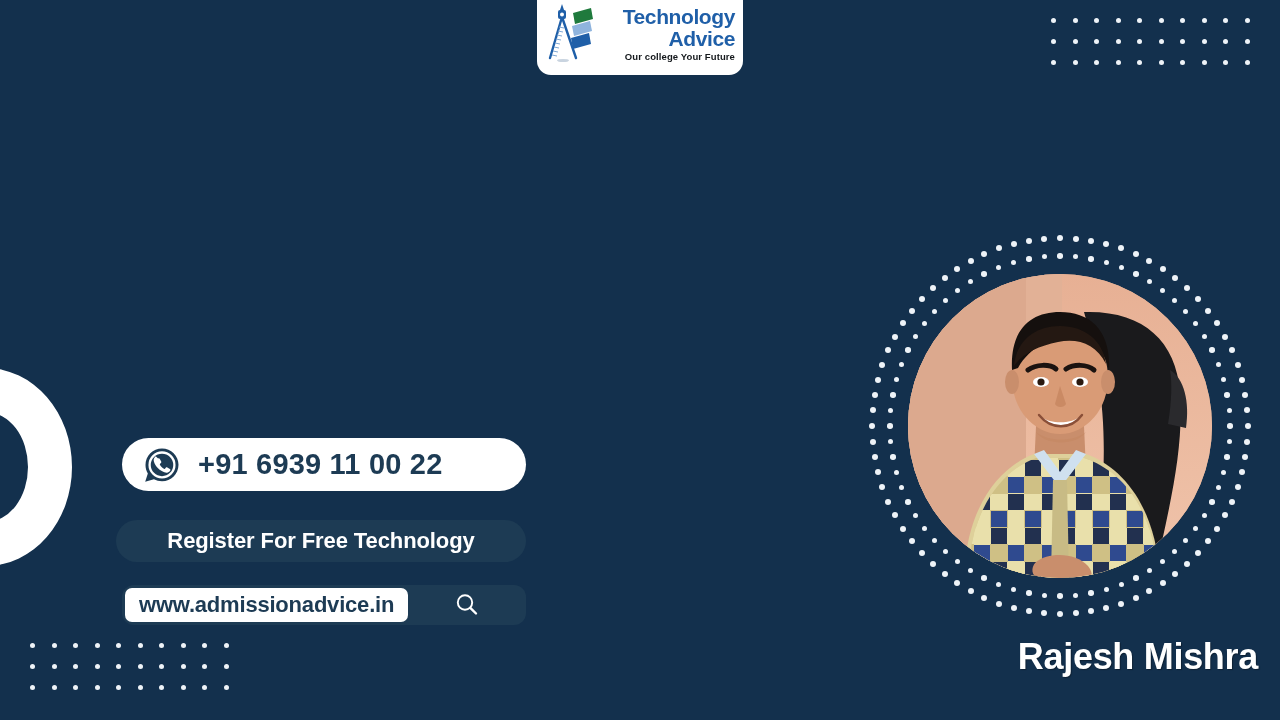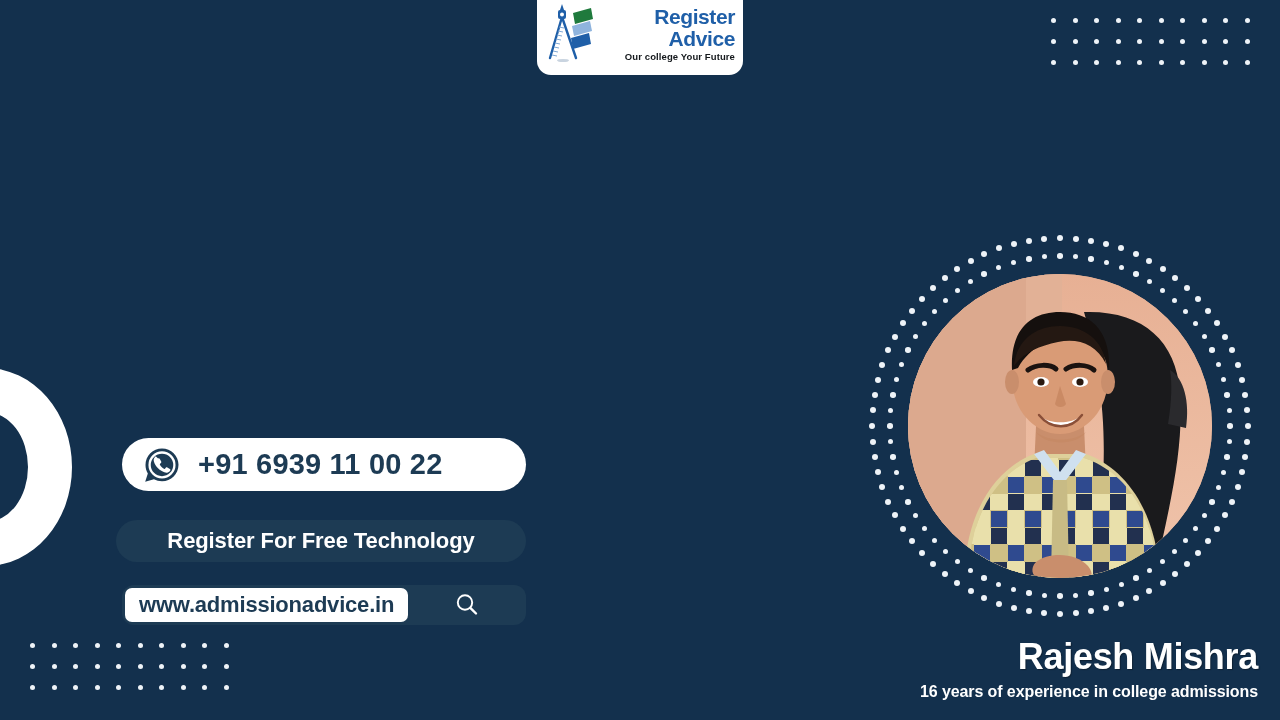--- a/index.html
+++ b/index.html
@@ -316,21 +316,21 @@
           <ellipse cx="20" cy="57.5" rx="6" ry="1.6" fill="#c9d4e0"></ellipse>
 
           <g>
             <path d="M30 10 L48 5 L50 16 L32 21 Z" fill="#1f7a3d"></path>
             <path d="M29 23 L47 18 L49 28 L31 33 Z" fill="#8fb4dd"></path>
             <path d="M28 35 L46 30 L48 41 L30 46 Z" fill="#1f5fa8"></path>
           </g>
         </svg>
       </div>
       <div id="logo-text">
-        <span class="logo-word">Register</span>
+        <span class="logo-word">Technology</span>
         <span class="logo-word second">Advice</span>
         <span id="logo-tagline">Our college Your Future</span>
       </div>
     </div>
   </div>
 
 
   <ul id="bullets">
   </ul>
 
@@ -618,15 +618,14 @@
 
         <path d="M133 143 C143 154 162 154 172 143 C162 150 143 150 133 143 Z" fill="#ffffff"></path>
         <path d="M131 141 C143 156 163 156 174 141" stroke="#8a4f38" stroke-width="2.4" fill="none" stroke-linecap="round"></path>
 
         <path d="M128 158 C140 168 166 168 178 158 C168 172 138 172 128 158 Z" fill="#c4845f" opacity="0.45"></path>
       </svg>
     </div>
   </div>
 
   <div id="presenter-name">Rajesh Mishra</div>
-  <div id="presenter-subtitle">16 years of experience in college admissions</div>
 
 </div>
 
 </body></html>

